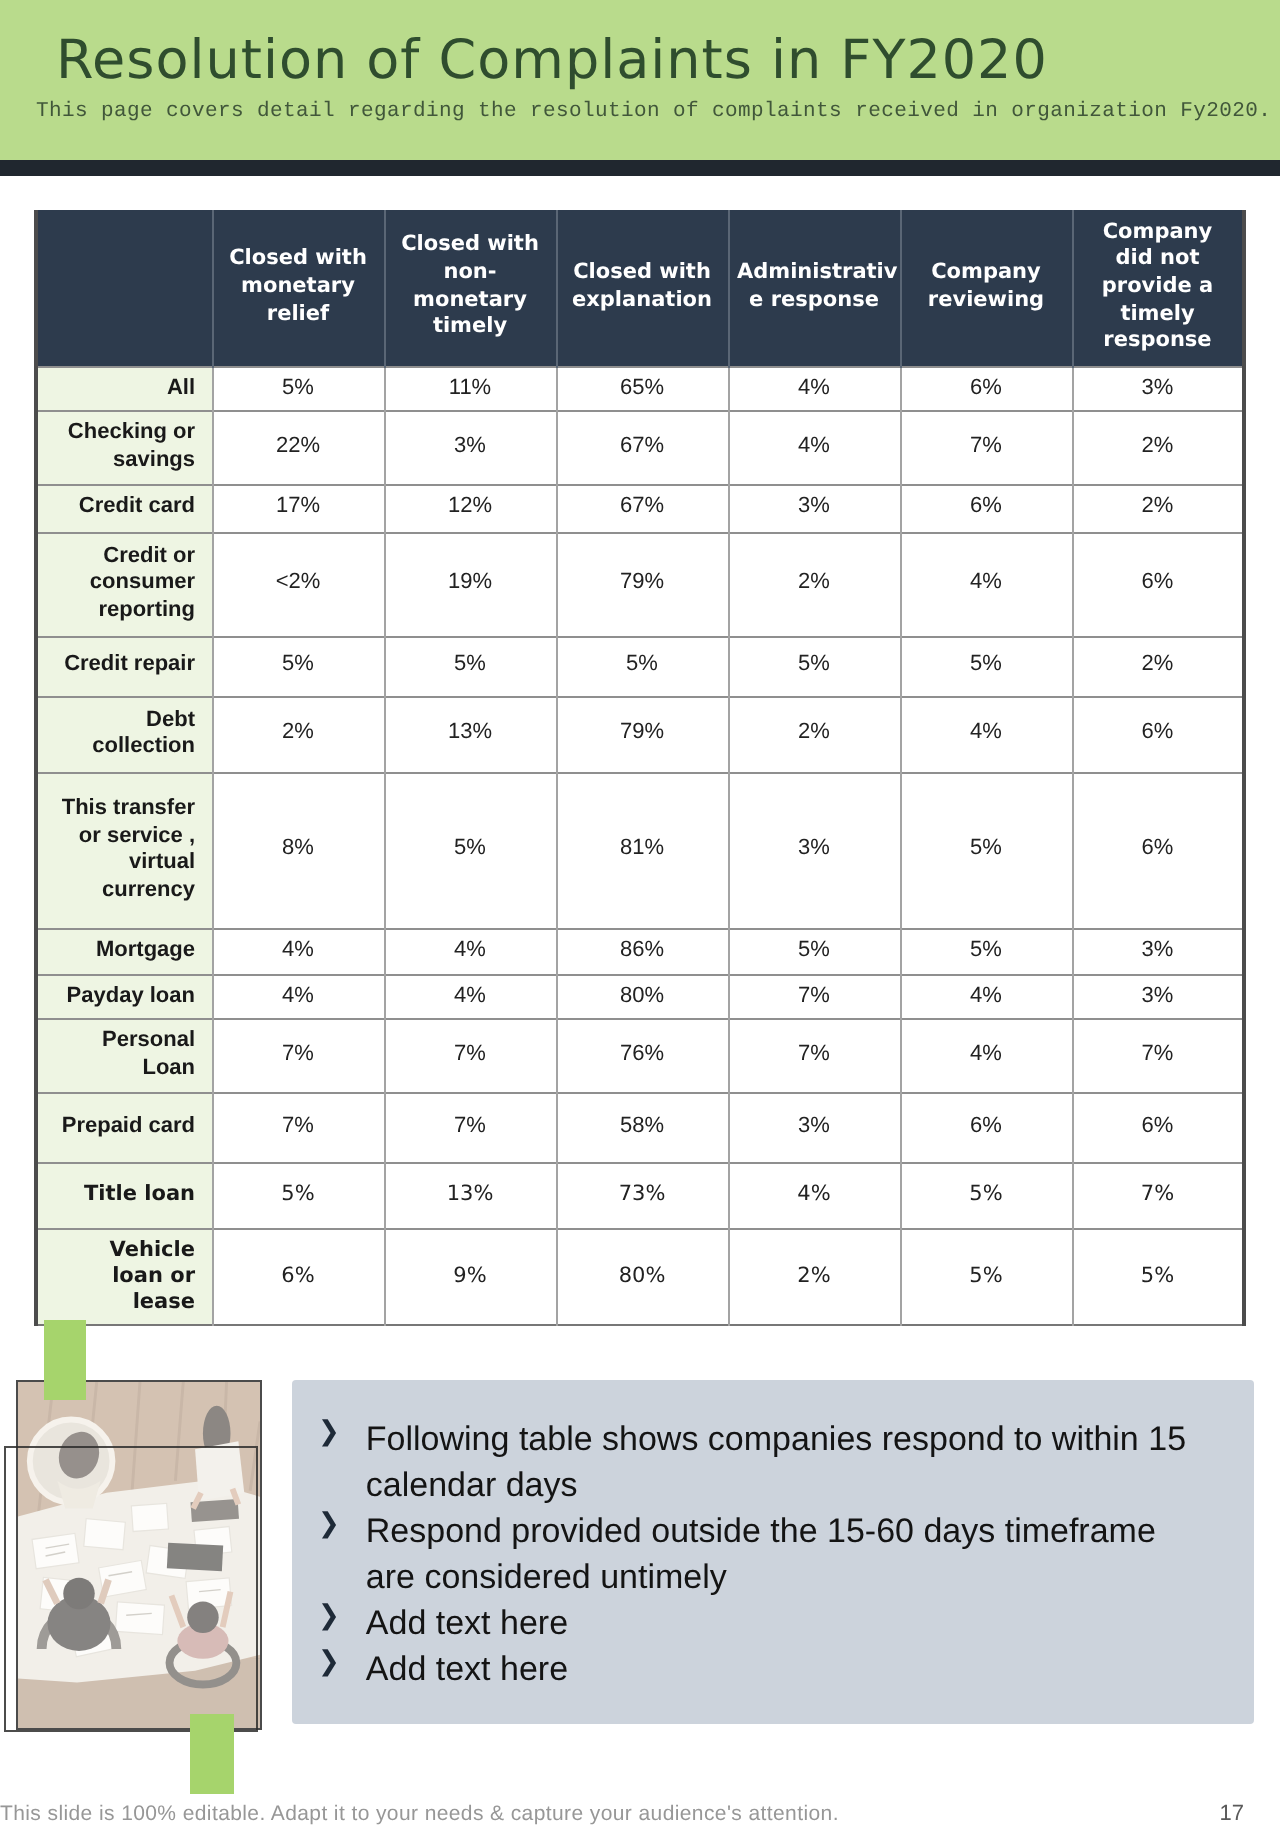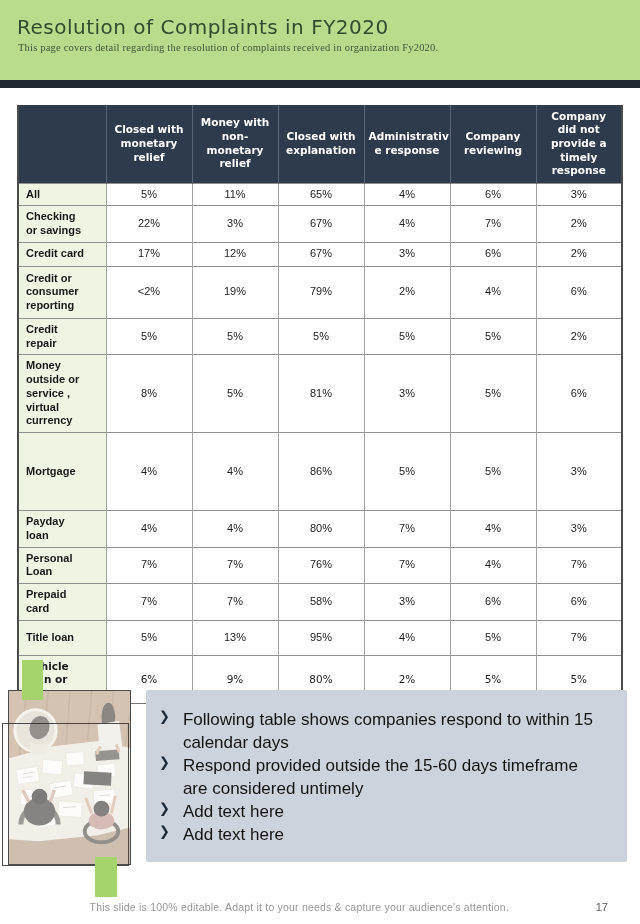--- a/index.html
+++ b/index.html
@@ -15,46 +15,46 @@
   }
   *{margin:0;padding:0;box-sizing:border-box;}
   html,body{background:#888;}
   .slide{
     position:relative;width:640px;height:924px;background:#ffffff;
     font-family:"Liberation Sans",sans-serif;overflow:hidden;margin:0 auto;
   }
   
   .hdr{position:absolute;left:0;top:0;width:640px;height:80px;background:var(--header-green);}
   .hdr h1{
-    font-family:"DejaVu Sans",sans-serif;font-weight:400;font-size:20px;
-    color:var(--title-green);letter-spacing:.5px;padding:16px 0 0 17px;line-height:1.1;
+    font-family:"DejaVu Sans",sans-serif;font-weight:400;font-size:27px;
+    color:var(--title-green);letter-spacing:.5px;padding:16px 0 0 28px;line-height:1.1;
   }
   .hdr p{
-    font-family:Liberation Serif, serif;font-size:10.5px;color:var(--subtitle-green);
+    font-family:Liberation Mono, monospace;font-size:10.5px;color:var(--subtitle-green);
     padding:4px 0 0 18px;letter-spacing:.2px;
   }
   .dark-bar{position:absolute;left:0;top:80px;width:640px;height:8px;background:var(--dark-bar);}
   
   table.cmp{
     position:absolute;left:17px;top:105px;width:604px;
     border-collapse:collapse;table-layout:fixed;
     border-left:2px solid #4c4c4c;border-right:2px solid #4c4c4c;border-bottom:1px solid #777;
   }
   table.cmp col.c0{width:88px;}
   table.cmp col.cn{width:86px;}
   table.cmp thead tr{height:78px;}
   table.cmp thead th{
     background:var(--navy);color:#fff;font-family:"DejaVu Sans",sans-serif;
     font-size:10.5px;font-weight:700;text-align:center;vertical-align:middle;
     line-height:1.3;padding:3px 4px;border-left:1px solid #5a6675;
   }
   table.cmp thead th:first-child{border-left:none;}
   table.cmp tbody th{
     background:var(--row-label-bg);color:#191919;font-size:11px;font-weight:700;
-    text-align:left;vertical-align:middle;padding:4px 20px 4px 7px;line-height:1.25;
+    text-align:right;vertical-align:middle;padding:4px 8px 4px 7px;line-height:1.25;
     border-top:1px solid #8f8f8f;
   }
   table.cmp tbody td{
     background:#fff;color:#222;font-size:11px;text-align:center;vertical-align:middle;
     border-top:1px solid #8f8f8f;border-left:1px solid #a3a3a3;padding:3px 2px;line-height:1.25;
   }
   tbody tr:nth-child(1){height:22px} tbody tr:nth-child(2){height:33px}
   tbody tr:nth-child(3){height:24px} tbody tr:nth-child(4){height:52px}
   tbody tr:nth-child(5){height:30px} tbody tr:nth-child(6){height:38px}
   tbody tr:nth-child(7){height:78px} tbody tr:nth-child(8){height:21px}
@@ -85,24 +85,24 @@
     justify-content:space-between;padding:19px 22px 21px 13px;
   }
   .callout li{display:flex;gap:13px;align-items:flex-start;}
   .callout .mk{
     color:var(--marker-navy);font-weight:700;font-size:13px;line-height:1.2;
     font-family:"DejaVu Sans",sans-serif;flex:0 0 auto;transform:scaleY(1.05);
   }
   .callout .txt{font-size:17px;color:#141414;line-height:1.35;max-width:430px;}
   
   .footer-note{
-    position:absolute;left:0;top:901px;width:509px;text-align:right;
+    position:absolute;left:0;top:901px;width:509px;text-align:left;
     font-size:10.5px;color:#979797;letter-spacing:.2px;
   }
-  .page-num{position:absolute;right:32px;top:901px;font-size:11px;color:#5a5a5a;}
+  .page-num{position:absolute;right:18px;top:901px;font-size:11px;color:#5a5a5a;}
 </style>
 </head>
 <body>
 
 <div class="slide">
 
   <div class="hdr">
     <h1>Resolution of Complaints in FY2020</h1>
     <p>This page covers detail regarding the resolution of complaints received in organization Fy2020.</p>
   </div>
@@ -115,21 +115,21 @@
         <col class="cn">
         <col class="cn">
         <col class="cn">
         <col class="cn">
         <col class="cn">
       </colgroup>
     <thead>
         <tr id="cmp-head">
           <th></th>
           <th>Closed with monetary relief</th>
-          <th>Money with non-monetary relief</th>
+          <th>Closed with non-monetary timely</th>
           <th>Closed with explanation</th>
           <th>Administrativ e response</th>
           <th>Company reviewing</th>
           <th>Company did not provide a timely response</th>
         </tr>
       </thead>
     <tbody id="cmp-body">
         <tr>
           <th>All</th>
           <td>5%</td>
@@ -169,21 +169,30 @@
         <tr>
           <th>Credit repair</th>
           <td>5%</td>
           <td>5%</td>
           <td>5%</td>
           <td>5%</td>
           <td>5%</td>
           <td>2%</td>
         </tr>
         <tr>
-          <th>Money outside or service , virtual currency</th>
+          <th>Debt collection</th>
+          <td>2%</td>
+          <td>13%</td>
+          <td>79%</td>
+          <td>2%</td>
+          <td>4%</td>
+          <td>6%</td>
+        </tr>
+        <tr>
+          <th>This transfer or service , virtual currency</th>
           <td>8%</td>
           <td>5%</td>
           <td>81%</td>
           <td>3%</td>
           <td>5%</td>
           <td>6%</td>
         </tr>
         <tr>
           <th>Mortgage</th>
           <td>4%</td>
@@ -217,21 +226,21 @@
           <td>7%</td>
           <td>58%</td>
           <td>3%</td>
           <td>6%</td>
           <td>6%</td>
         </tr>
         <tr>
           <th>Title loan</th>
           <td>5%</td>
           <td>13%</td>
-          <td>95%</td>
+          <td>73%</td>
           <td>4%</td>
           <td>5%</td>
           <td>7%</td>
         </tr>
         <tr>
           <th>Vehicle loan or lease</th>
           <td>6%</td>
           <td>9%</td>
           <td>80%</td>
           <td>2%</td>

